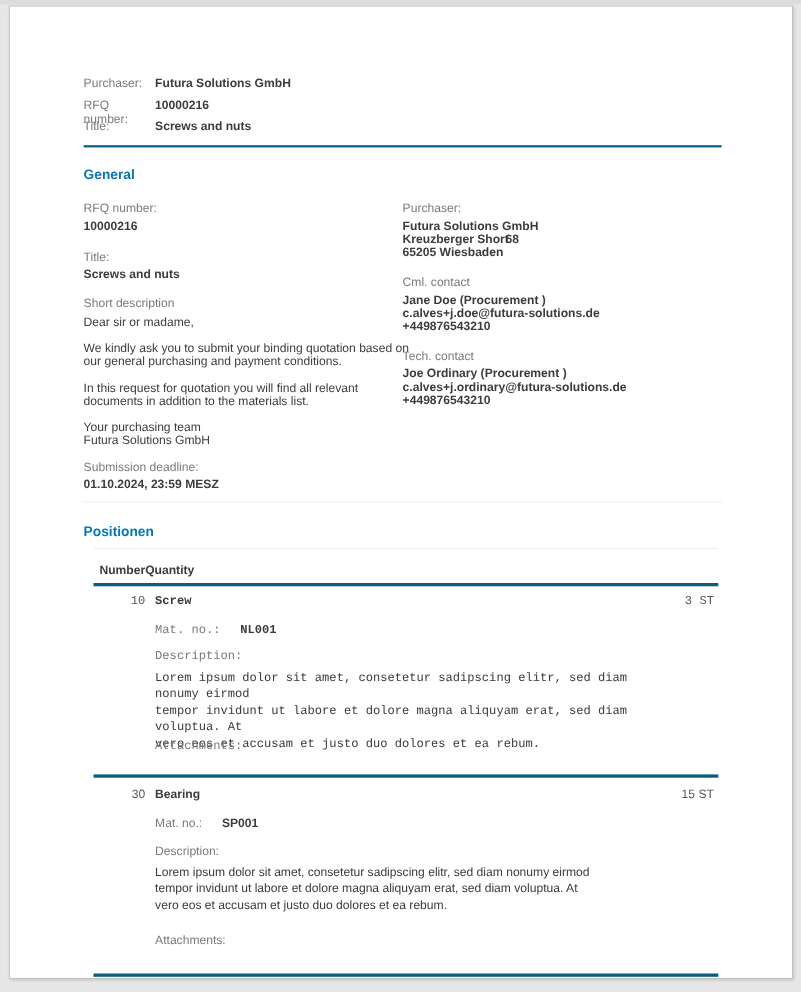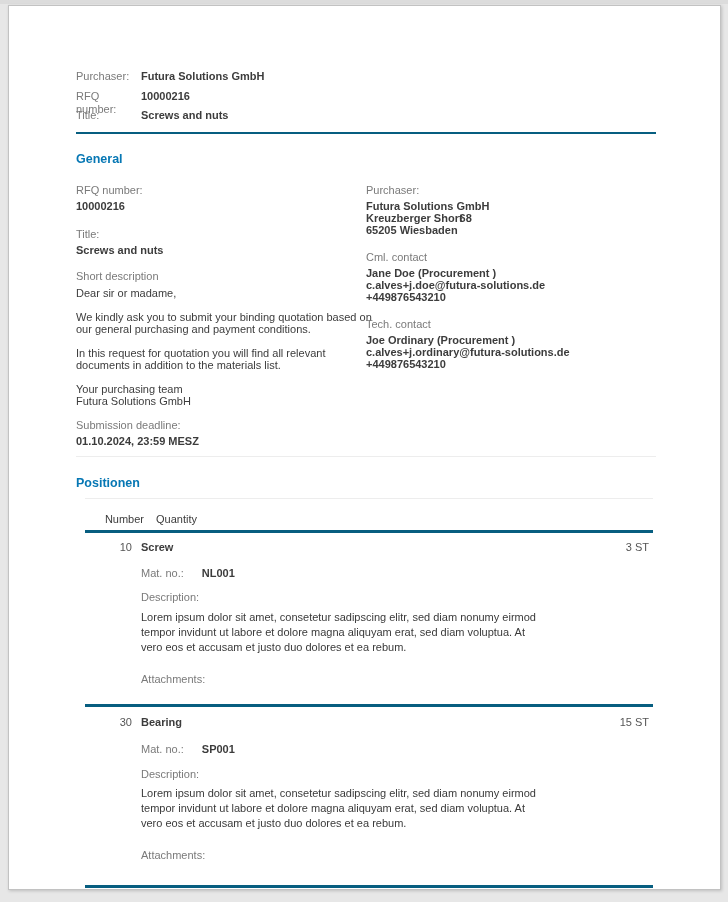--- a/index.html
+++ b/index.html
@@ -35,21 +35,21 @@
   }
   .addr { font-size:11px; font-weight:bold; color:#3c3c3c; line-height:12px; }
   .addr .street-no { margin-left:-3px; }
   .contact-block { font-size:11px; font-weight:bold; color:#3c3c3c; line-height:12px; white-space:pre-line; }
 
   
   .tbl-header { display:flex; align-items:flex-start; }
   .col-number { width:47px; text-align:right; font-size:11px; }
   .col-title  { margin-left:9px; font-size:11px; flex:1; }
   .col-qty    { font-size:11px; padding-right:4px; }
-  .hdr { font-weight:normal; color:#3c3c3c;margin-left:12px; }
+  .hdr { font-weight:bold; color:#3c3c3c; }
   .num-val { color:#555555; }
   .qty-val { color:#555555; }
   .item-title { font-weight:bold; color:#3c3c3c; }
   .mat-row { display:flex; font-size:11px; }
   .mat-row .label { margin-right:18px; }
   .lorem {
     white-space:pre-line; width:460px;
     font-size:11px; color:#3a3a3a; line-height:15px;
   }
 </style>
@@ -128,21 +128,21 @@
   <div class="abs" style="left:76px; top:492px; width:568px;">
     <div class="rule-faint" style="left:0; top:0; width:568px;"></div>
 
     <div class="abs tbl-header" style="left:0; top:15px; width:568px;">
       <span class="col-number hdr">Number</span>
       <span class="col-qty hdr">Quantity</span>
     </div>
 
     <div class="rule-thick" style="left:0; top:32px; width:568px;"></div>
 
-    <div class="abs" style="left:0; top:43px; width:568px;">
+    <div class="abs" style="left:0; top:43px; width:568px;font-family:Liberation Mono, monospace;">
       <div class="tbl-header">
         <span class="col-number num-val">10</span>
         <span class="col-title item-title">Screw</span>
         <span class="col-qty qty-val">3 ST</span>
       </div>
       <div class="abs mat-row" style="left:56px; top:26px;">
         <span class="label">Mat. no.:</span>
         <span class="val">NL001</span>
       </div>
       <div class="abs label" style="left:56px; top:50px;">Description:</div>

